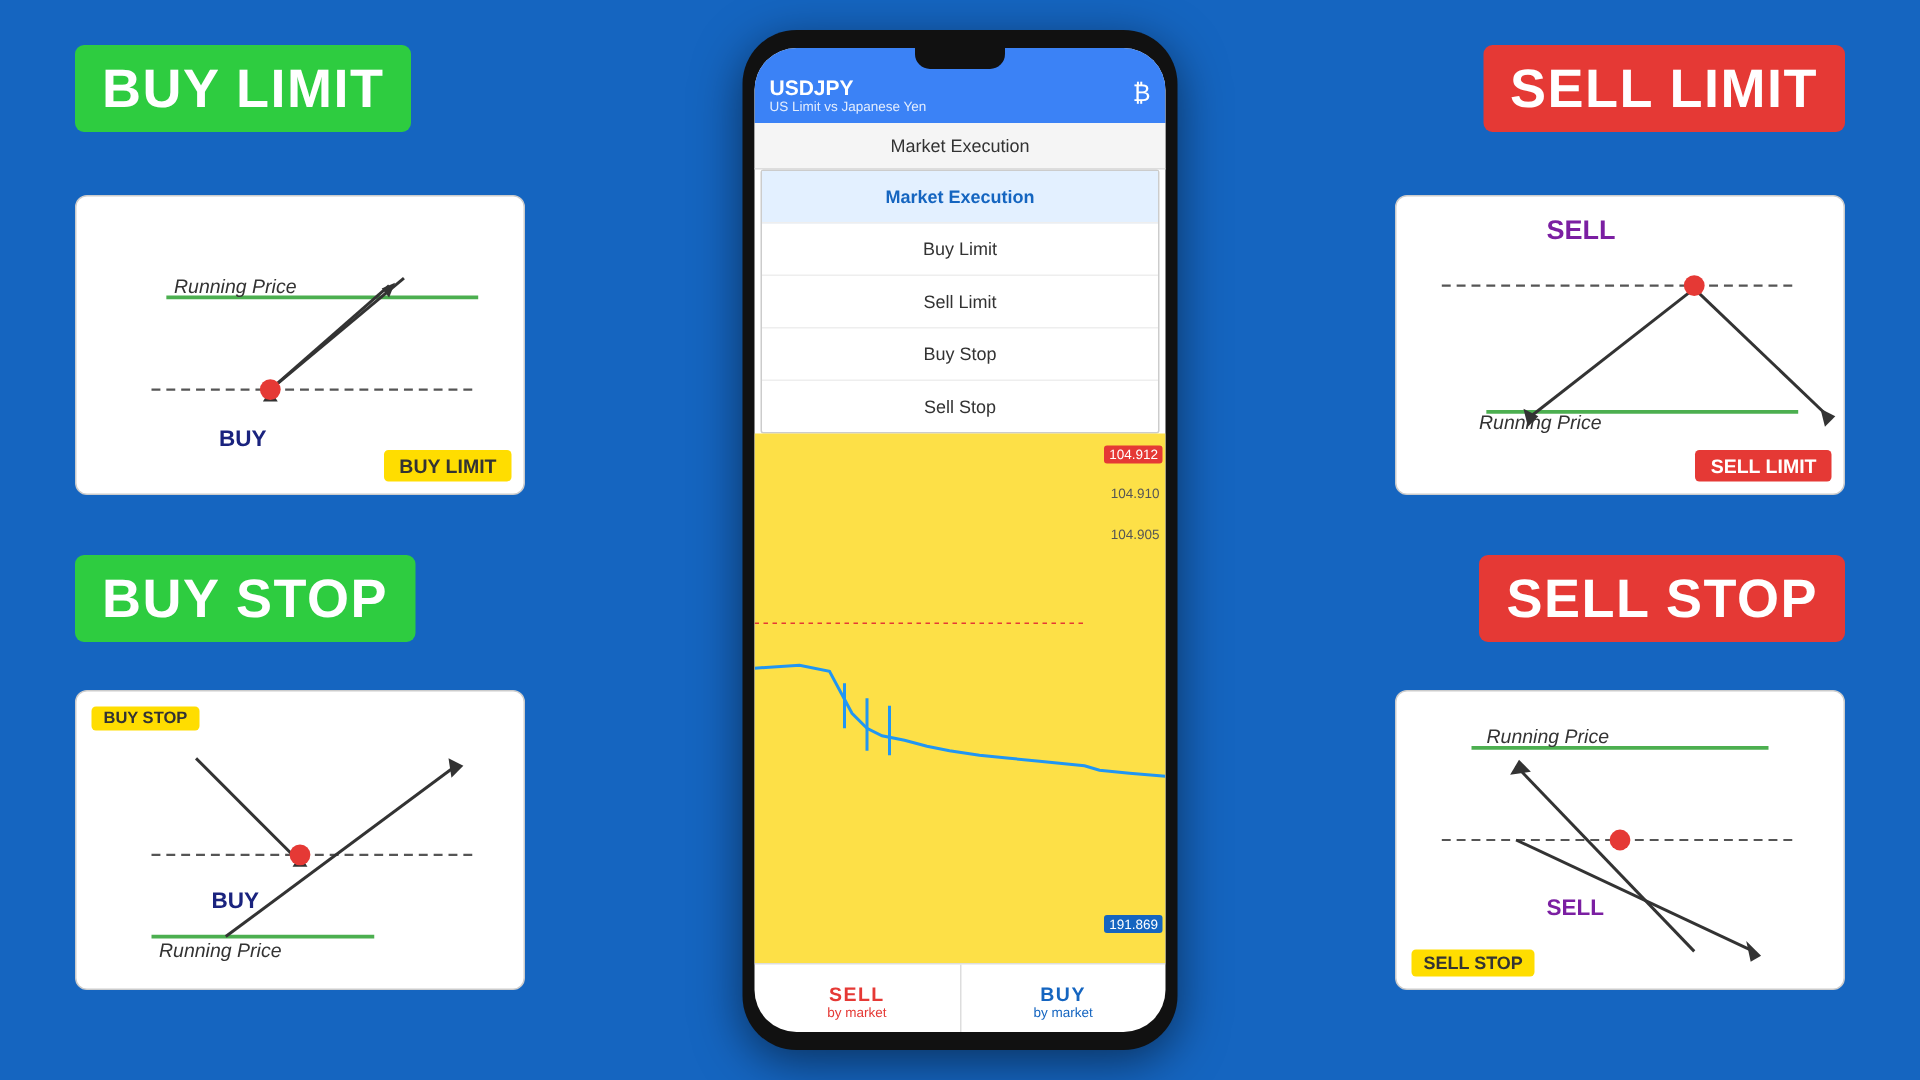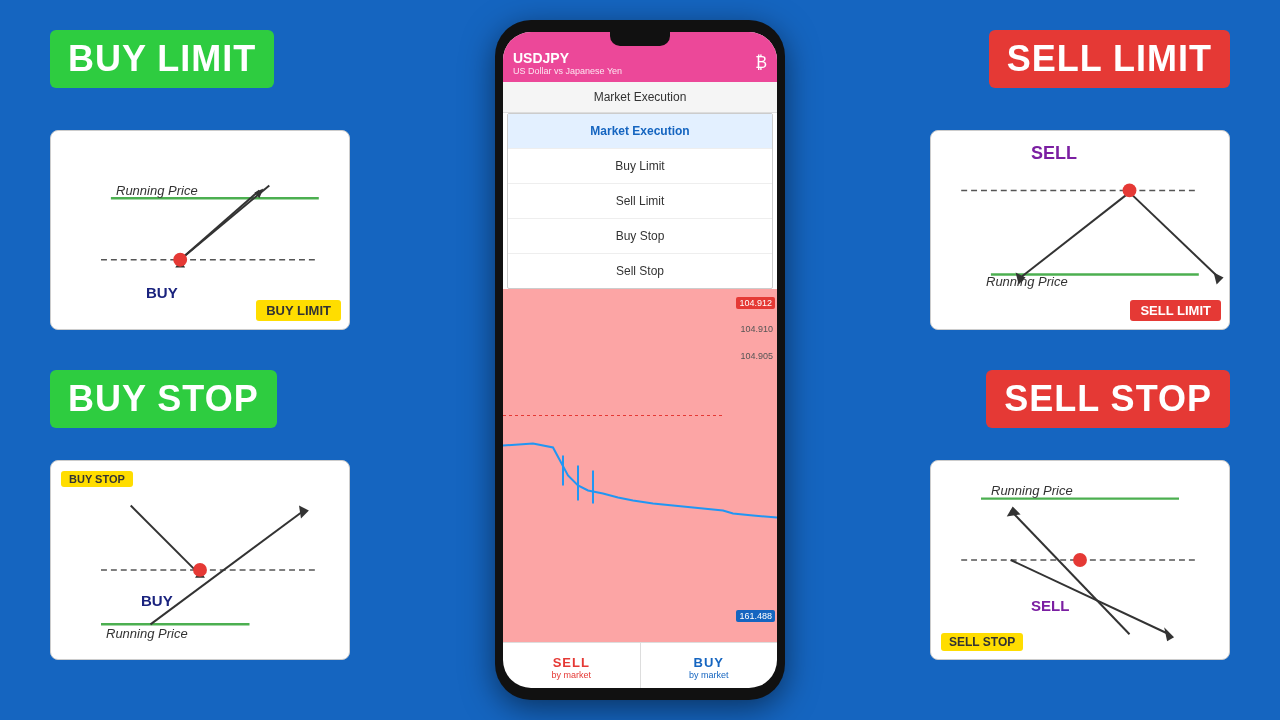--- a/index.html
+++ b/index.html
@@ -64,21 +64,21 @@
       border-radius: 0 0 10px 10px;
       position: absolute;
       left: 50%;
       transform: translateX(-50%);
       top: 12px;
       z-index: 10;
     }
 
     
     .phone-header {
-      background: #ec4899;
+      background: #3b82f6;
       color: white;
       padding: 18px 10px 6px 10px;
       font-size: 11px;
     }
     .phone-header .pair {
       font-size: 14px;
       font-weight: bold;
     }
     .phone-header .pair-desc {
       font-size: 9px;
@@ -110,21 +110,21 @@
     .dropdown-item:last-child { border-bottom: none; }
     .dropdown-item.selected {
       background: #e3f0ff;
       font-weight: bold;
       color: #1565C0;
     }
 
     
     .chart-area {
       flex: 1;
-      background: #fca5a5;
+      background: #fde047;
       position: relative;
       overflow: hidden;
     }
     .chart-price-label {
       position: absolute;
       right: 2px;
       font-size: 9px;
       background: #e53935;
       color: white;
       padding: 1px 3px;
@@ -326,21 +326,21 @@
 </div>
 
 <div class="phone">
   <div class="phone-notch"></div>
   <div class="phone-screen">
 
     <div class="phone-header">
       <div style="display:flex; justify-content:space-between; align-items:center;">
         <div>
           <div class="pair">USDJPY</div>
-          <div class="pair-desc">US Dollar vs Japanese Yen</div>
+          <div class="pair-desc">US Limit vs Japanese Yen</div>
         </div>
         <div style="font-size:16px; color:white;">₿</div>
       </div>
     </div>
 
     <div class="dropdown-header">Market Execution</div>
 
     <div class="dropdown-list">
       <div class="dropdown-item selected">Market Execution</div>
       <div class="dropdown-item">Buy Limit</div>
@@ -357,21 +357,21 @@
         <polyline points="0,60 30,58 50,62 65,90 75,100 85,105 100,108 115,112 130,115 150,118 170,120 190,122 220,125 230,128 250,130 274,132" fill="none" stroke="#2196F3" stroke-width="2"></polyline>
 
         <line x1="60" y1="70" x2="60" y2="100" stroke="#2196F3" stroke-width="2"></line>
         <line x1="75" y1="80" x2="75" y2="115" stroke="#2196F3" stroke-width="2"></line>
         <line x1="90" y1="85" x2="90" y2="118" stroke="#2196F3" stroke-width="2"></line>
       </svg>
       
       <div class="chart-price-label" style="top:8px;">104.912</div>
       <div class="chart-price-plain" style="top:35px;">104.910</div>
       <div class="chart-price-plain" style="top:62px;margin-left:12px;">104.905</div>
-      <div class="chart-price-blue" style="bottom:20px;">161.488</div>
+      <div class="chart-price-blue" style="bottom:20px;">191.869</div>
     </div>
 
 
     <div class="phone-buttons">
       <div class="phone-btn sell-btn">
         <span>SELL</span>
         <span class="sub">by market</span>
       </div>
       <div class="phone-btn buy-btn">
         <span>BUY</span>

